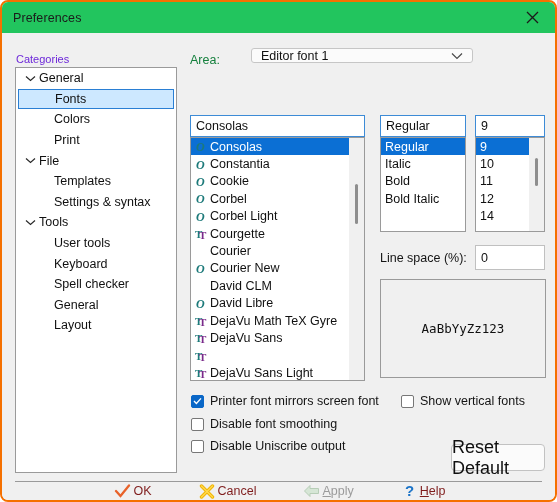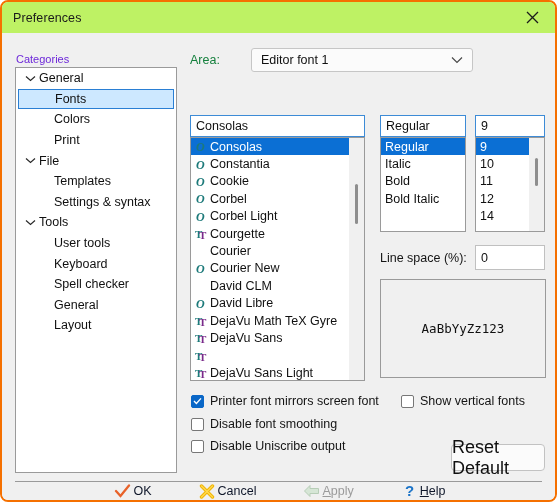--- a/index.html
+++ b/index.html
@@ -19,21 +19,21 @@
     border: 2px solid #f57000;
     border-radius: 8px;
     overflow: hidden;
   }
   
   #titlebar {
     position: absolute;
     left: 0; top: 0;
     width: 100%;
     height: 31px;
-    background: #bef264;
+    background: #22c55e;
     display: flex;
     align-items: center;
   }
   #title-text {
     margin-left: 11px;
     font-size: 12.5px;
     color: #1b1b1b;
     letter-spacing: .1px;
   }
   #close-button {
@@ -100,21 +100,21 @@
   
   #area-label {
     position: absolute;
     left: 188px; top: 20px;
     font-size: 12.5px;
     color: #15803d;
   }
   #area-select {
     position: absolute;
     left: 249px; top: 15px;
-    width: 222px; height: 24px;
+    width: 222px; height: 15px;
     background: #fbfbfb;
     border: 1px solid #c6c6c6;
     border-radius: 3px;
     box-sizing: border-box;
     display: flex;
     align-items: center;
     cursor: pointer;
   }
   #area-select-value {
     margin-left: 9px;
@@ -294,21 +294,21 @@
     position: absolute;
     left: 0; right: 0; top: 449px; bottom: 0;
     display: flex;
     align-items: center;
     justify-content: center;
   }
   .fbtn {
     display: flex;
     align-items: center;
     font-size: 12.5px;
-    color: #0f172a;
+    color: #7f1d1d;
     margin: 0 22px;
     cursor: pointer;
   }
   .fbtn.disabled { color: #9b9b9b; cursor: default; }
   .fbtn .fic {
     width: 22px;
     display: inline-flex;
     align-items: center;
     justify-content: center;
     flex: 0 0 auto;

